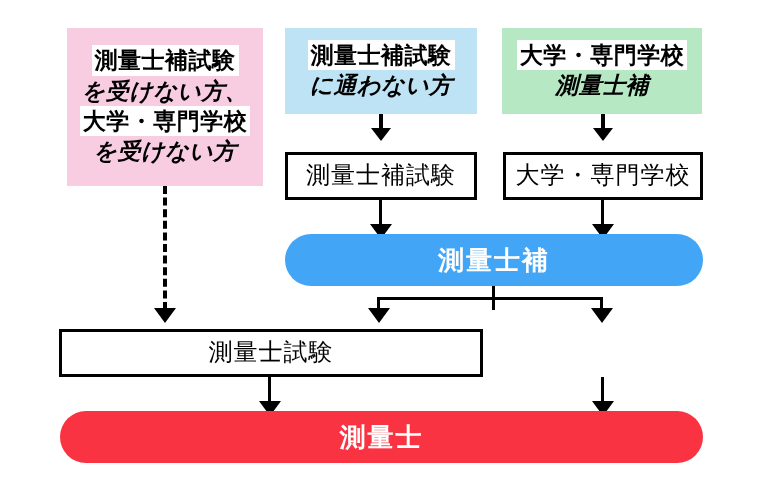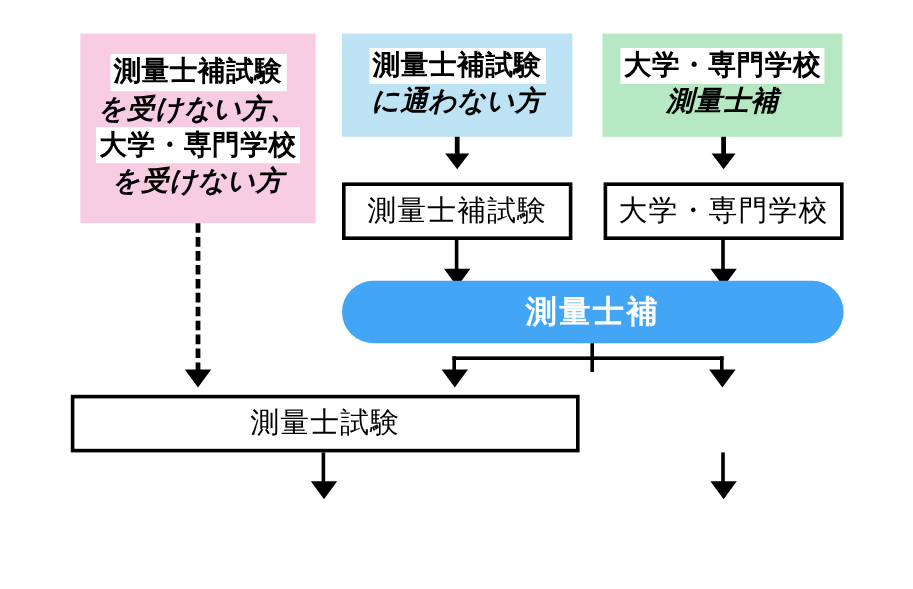--- a/index.html
+++ b/index.html
@@ -180,14 +180,17 @@
   <div class="conn">
     <div class="vline" style="left:268px; top:377px; height:27px;"></div>
     <div class="arrowhead" style="left:259px; top:401px;"></div>
   </div>
 
   <div class="conn">
     <div class="vline" style="left:601px; top:377px; height:27px;"></div>
     <div class="arrowhead" style="left:592px; top:401px;"></div>
   </div>
 
+  <div class="node pill pill-red" style="left:60px; top:411px; width:643px; height:52px;">
+    <span>測量士</span>
+  </div>
 
 </div>
 
 </body></html>

